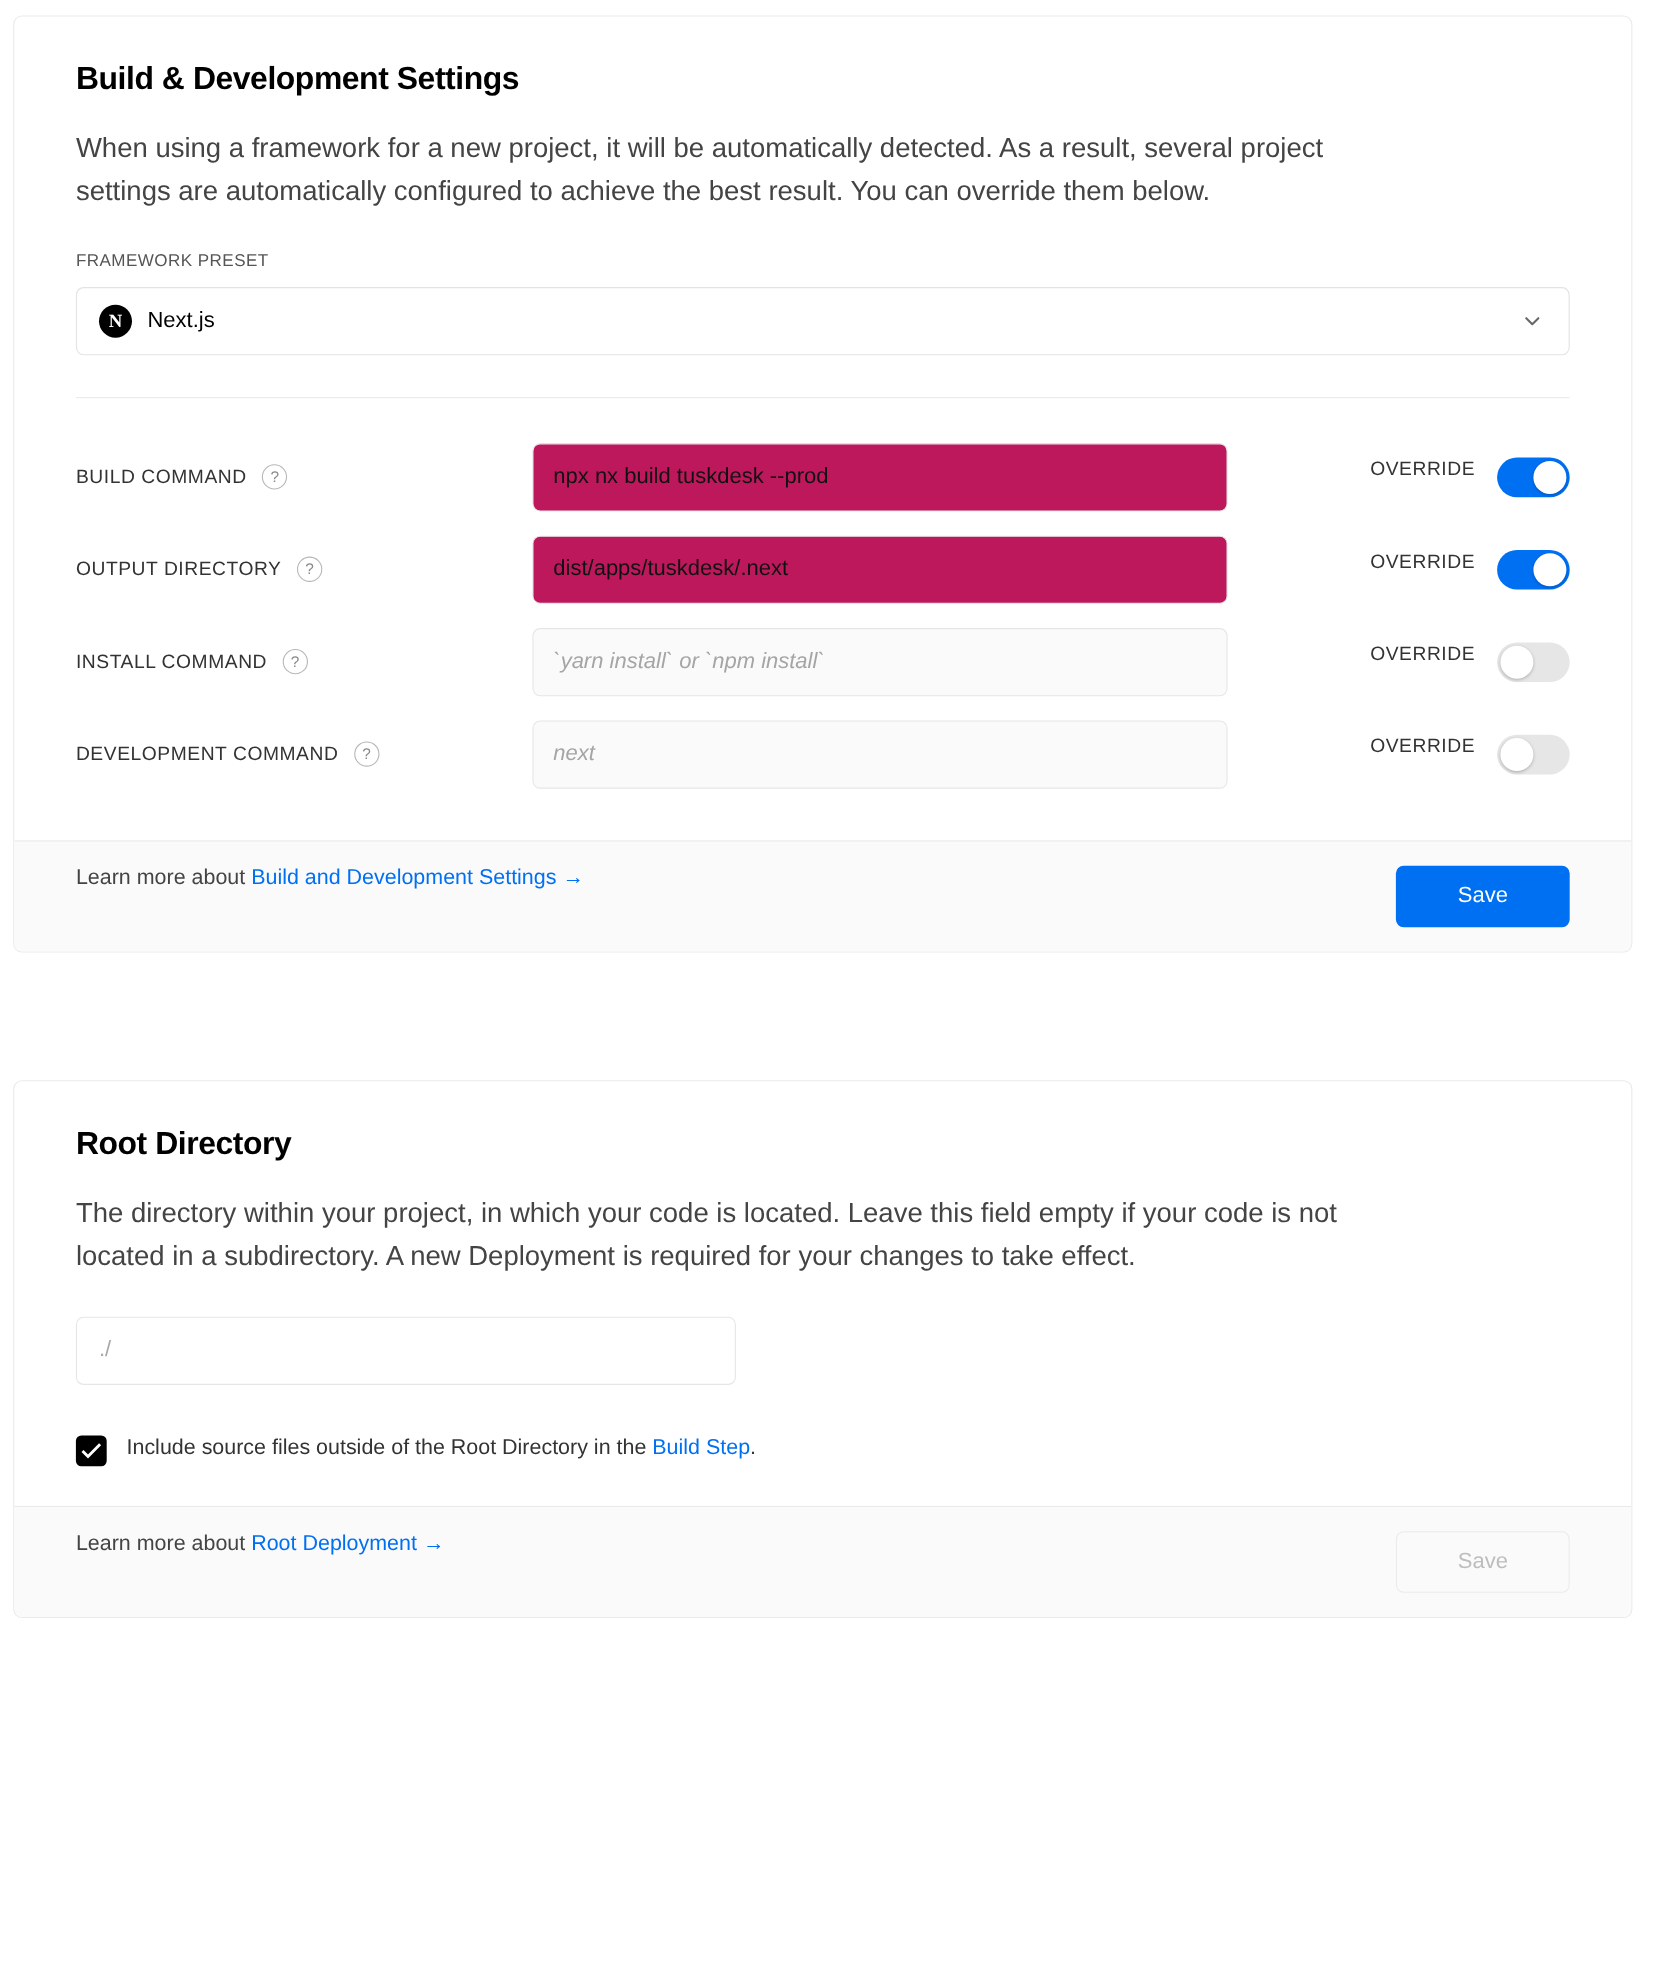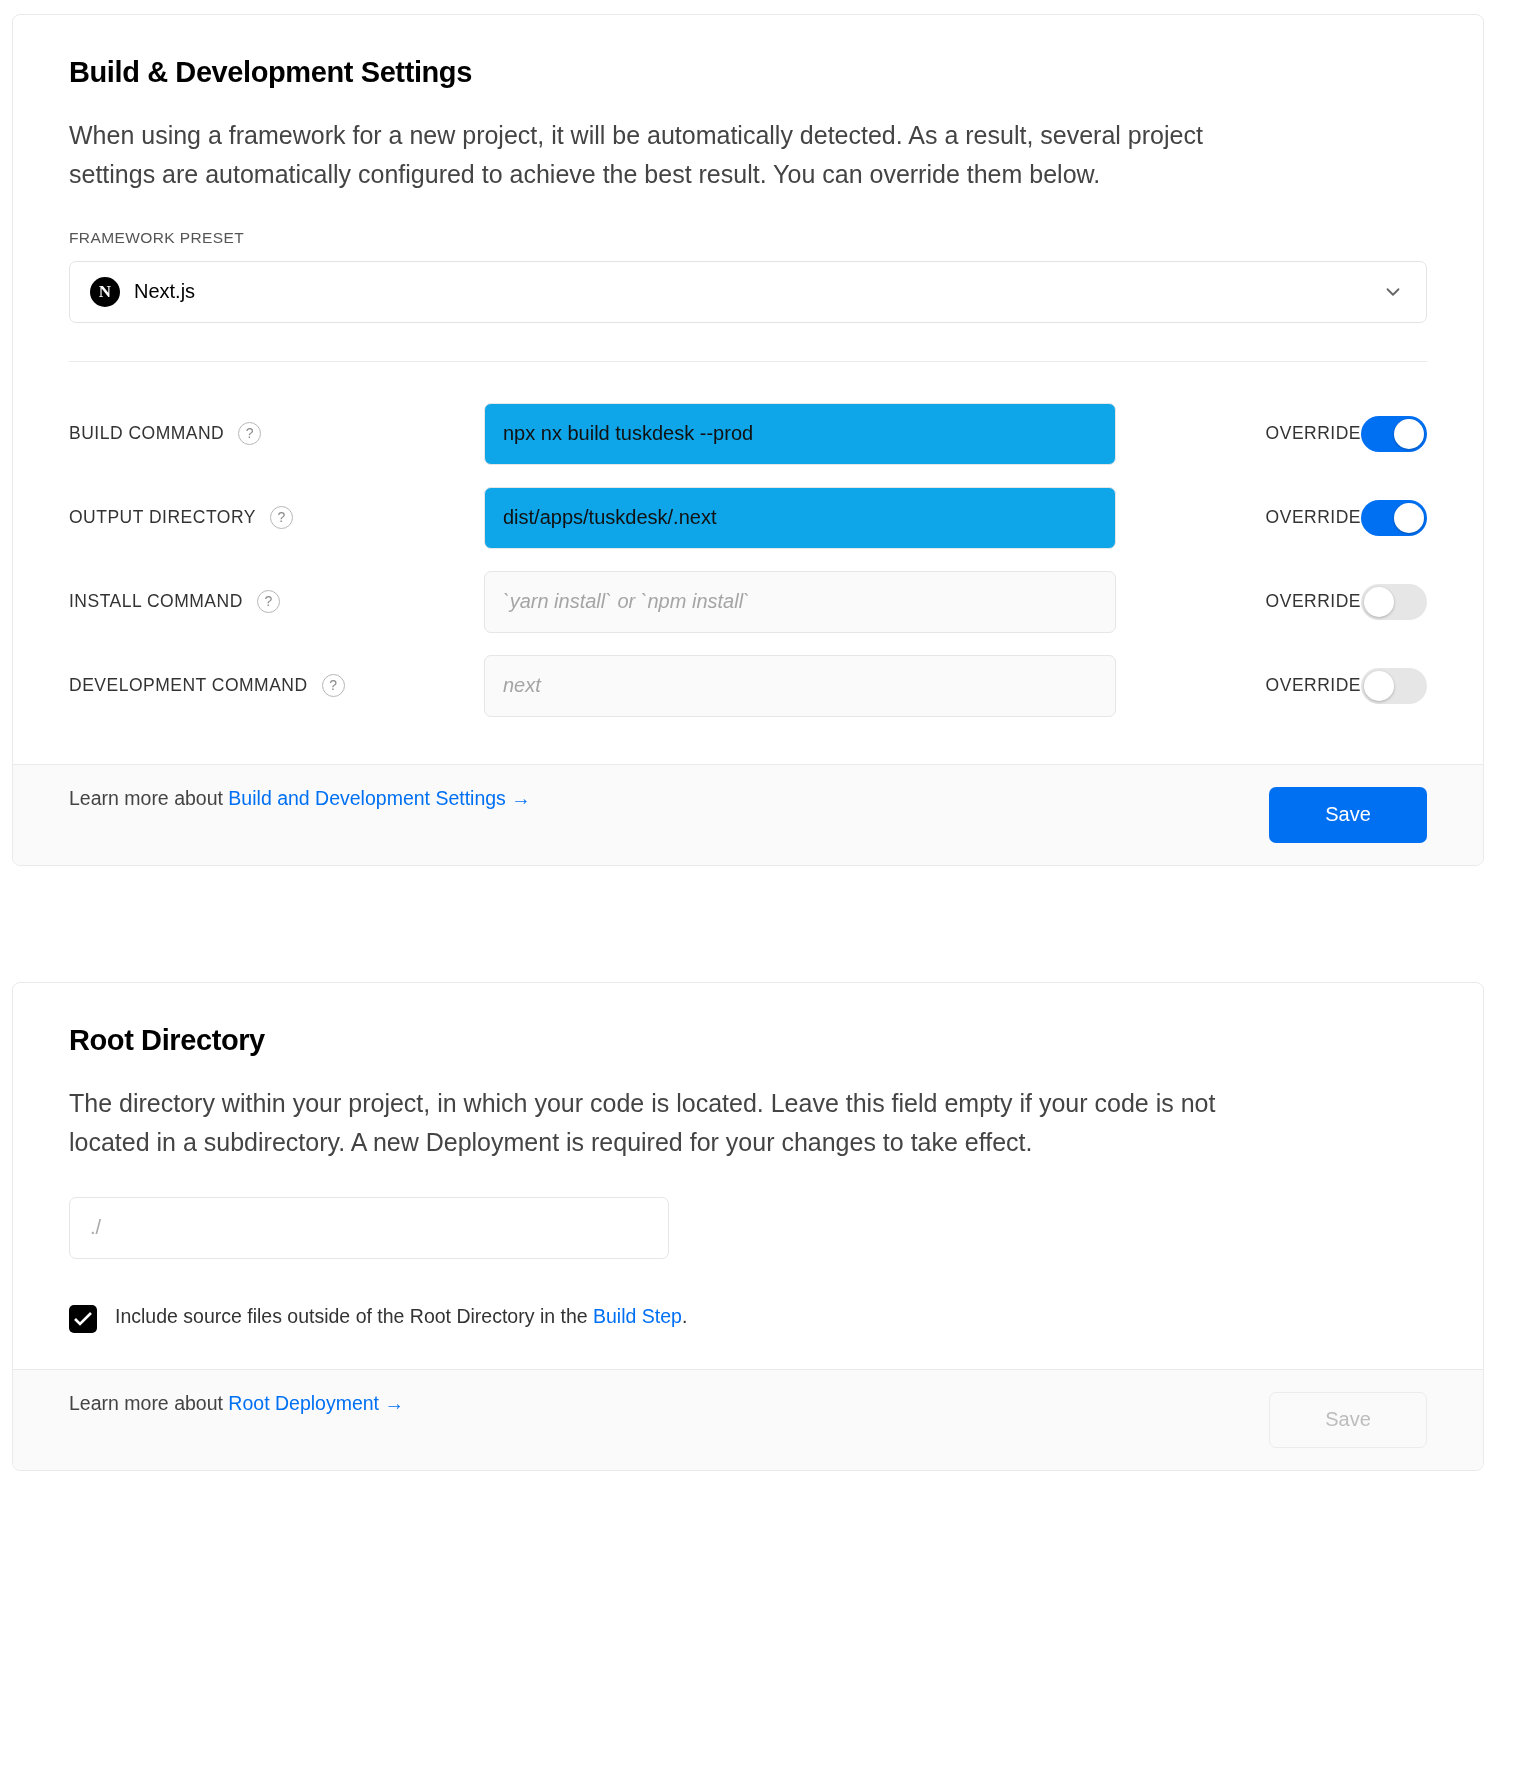--- a/index.html
+++ b/index.html
@@ -147,33 +147,34 @@
     font-family: "Liberation Sans", sans-serif;
   }
   .input {
     width: 632px;
     height: 62px;
     border: 1px solid #e6e6e6;
     border-radius: 7px;
     font-size: 20px;
     padding: 0 18px;
     color: #111;
-    background: #0ea5e9;
+    background: #be185d;
     font-family: "Liberation Sans", sans-serif;
     outline: none;
   }
   .input.disabled {
     background: #fafafa;
     color: #a21caf;
     font-style: italic;
   }
   .input::placeholder { color: #a5a5a5; }
   .override-wrap {
     display: flex;
-    align-items: center;
+    align-items: flex-start;
+    gap: 20px;
     margin-left: auto;
   }
   .override-label {
     font-size: 17.5px;
     letter-spacing: 0.5px;
     text-transform: uppercase;
     color: #333;
   }
   .toggle {
     width: 66px;

